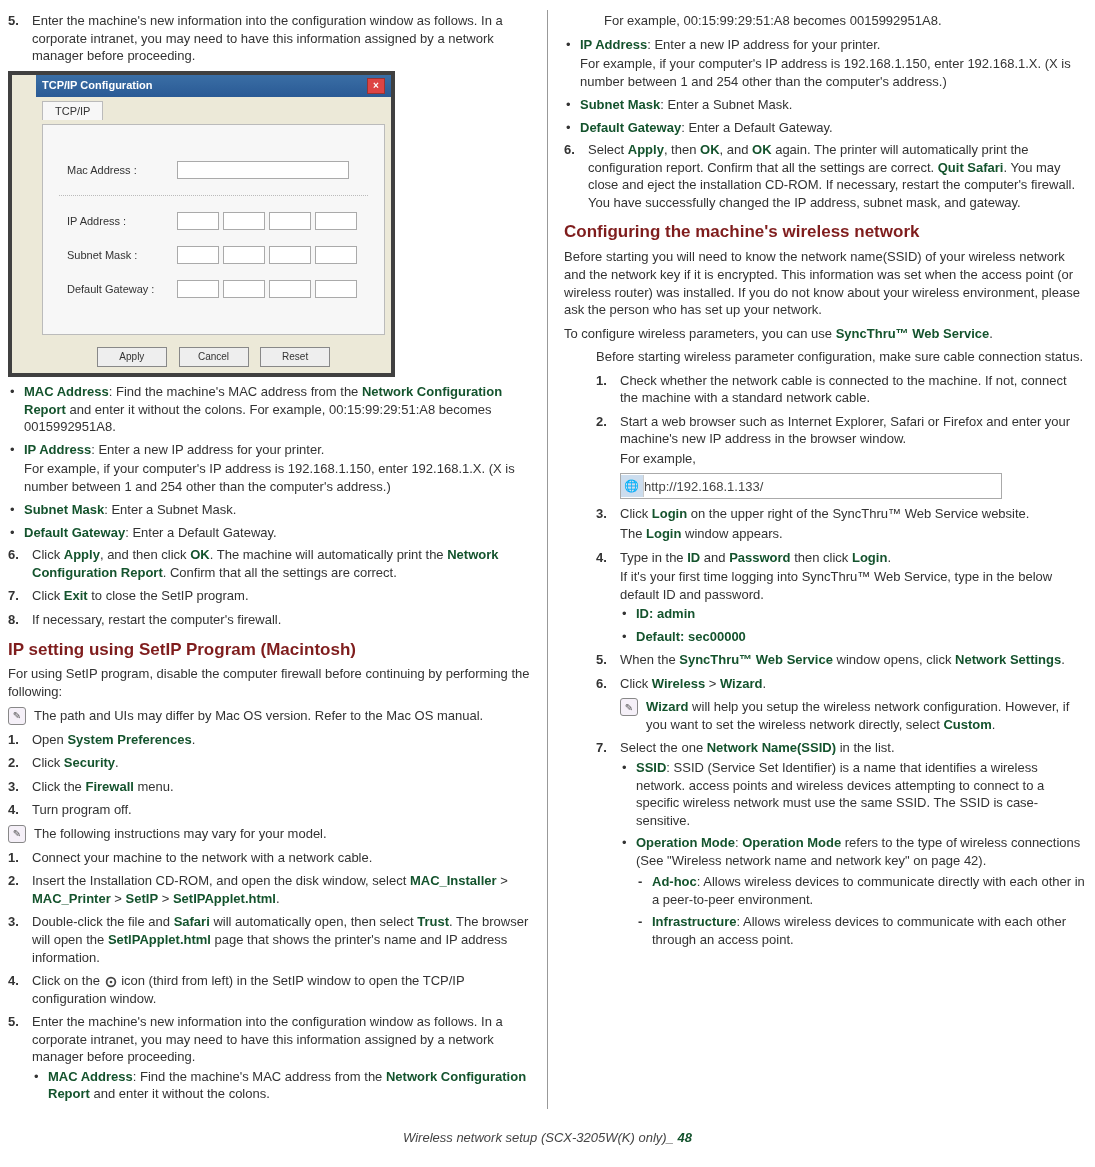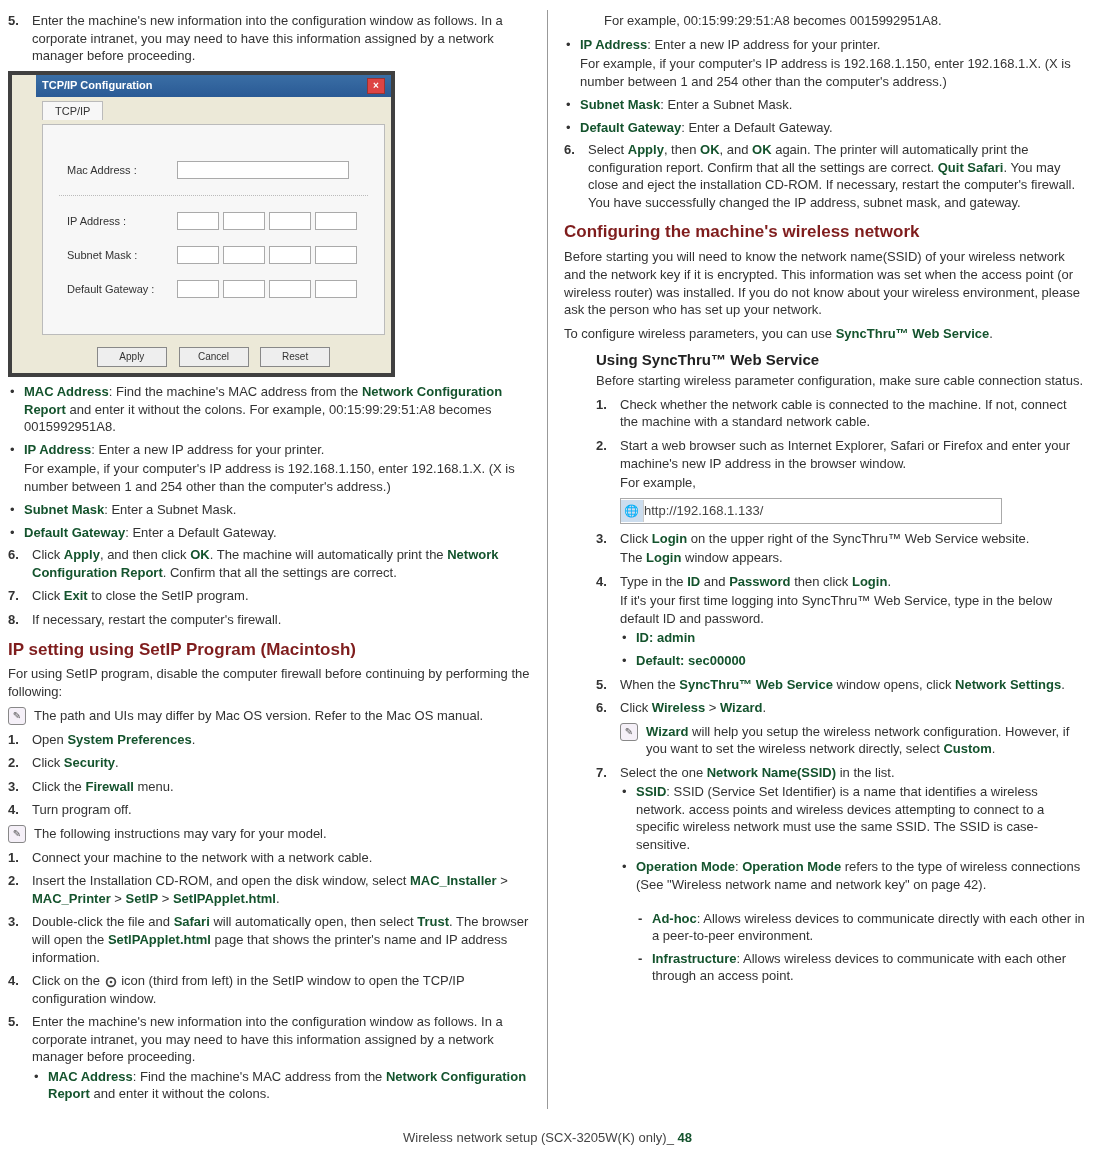--- a/index.html
+++ b/index.html
@@ -35,21 +35,21 @@
     margin: 8px 0 2px 0;
     color: #222;
   }
   p { margin: 2px 0 6px 0; }
   ol { padding-left: 0; margin: 2px 0; list-style: none; }
   ol > li { margin: 2px 0 6px 0; padding-left: 24px; position: relative; }
   ol > li .num { position: absolute; left: 0; font-weight: bold; }
   ul.bullets { list-style: none; padding-left: 0; margin: 2px 0; }
   ul.bullets > li { padding-left: 16px; position: relative; margin: 1px 0 5px 0; }
   ul.bullets > li::before { content: "•"; position: absolute; left: 2px; }
-  ul.dashes { list-style: none; padding-left: 0; margin: 16px 0; }
+  ul.dashes { list-style: none; padding-left: 0; margin: 4px 0; }
   ul.dashes > li { padding-left: 16px; position: relative; margin: 1px 0 5px 0; }
   ul.dashes > li::before { content: "-"; position: absolute; left: 2px; font-weight: bold;}
   .sub-indent { padding-left: 24px; }
   .sub-indent2 { padding-left: 40px; }
   b { font-weight: bold; color: #14532d; }
   .note-box { display: flex; gap: 8px; margin: 4px 0 6px 0; }
   .note-icon {
     width: 16px; height: 16px; flex: 0 0 16px;
     border: 1px solid #888; border-radius: 3px;
     display: inline-flex; align-items: center; justify-content: center;
@@ -92,20 +92,21 @@
     background: #fff;
     height: 24px;
   }
   .url-ico {
     width:22px; height:22px; background:#cde; display:flex; align-items:center; justify-content:center; font-size:12px; border-right:1px solid #ccc;
   }
   .url-txt { padding-left:0; font-size:13px; color:#444; }
   .footer {
     text-align: center; font-size: 13px; color: #444;
     margin-top: 20px;
+    font-style: italic;
   }
   .sect-indent { padding-left: 32px; }
 </style>
 </head>
 <body>
 
 <div class="page-wrap">
 
   <div class="col">
 
@@ -266,21 +267,20 @@
       </li>
     </ol>
 
     <h2>Configuring the machine's wireless network</h2>
     <p>Before starting you will need to know the network name(SSID) of your wireless network and the network key if it is encrypted. This information was set when the access point (or wireless router) was installed. If you do not know about your wireless environment, please ask the person who has set up your network.</p>
     <p>
       <span>To configure wireless parameters, you can use </span><b>SyncThru™ Web Service</b><span>.</span>
     </p>
 
     <div class="sect-indent">
-      <h3>Using SyncThru™ Web Service</h3>
       <p>Before starting wireless parameter configuration, make sure cable connection status.</p>
 
       <ol>
         <li><span class="num">1.</span><span>Check whether the network cable is connected to the machine. If not, connect the machine with a standard network cable.</span></li>
         <li><span class="num">2.</span><span>Start a web browser such as Internet Explorer, Safari or Firefox and enter your machine's new IP address in the browser window.</span>
           <p style="margin:2px 0;">For example,</p>
         </li>
       </ol>
 
       <div class="url-shot">

